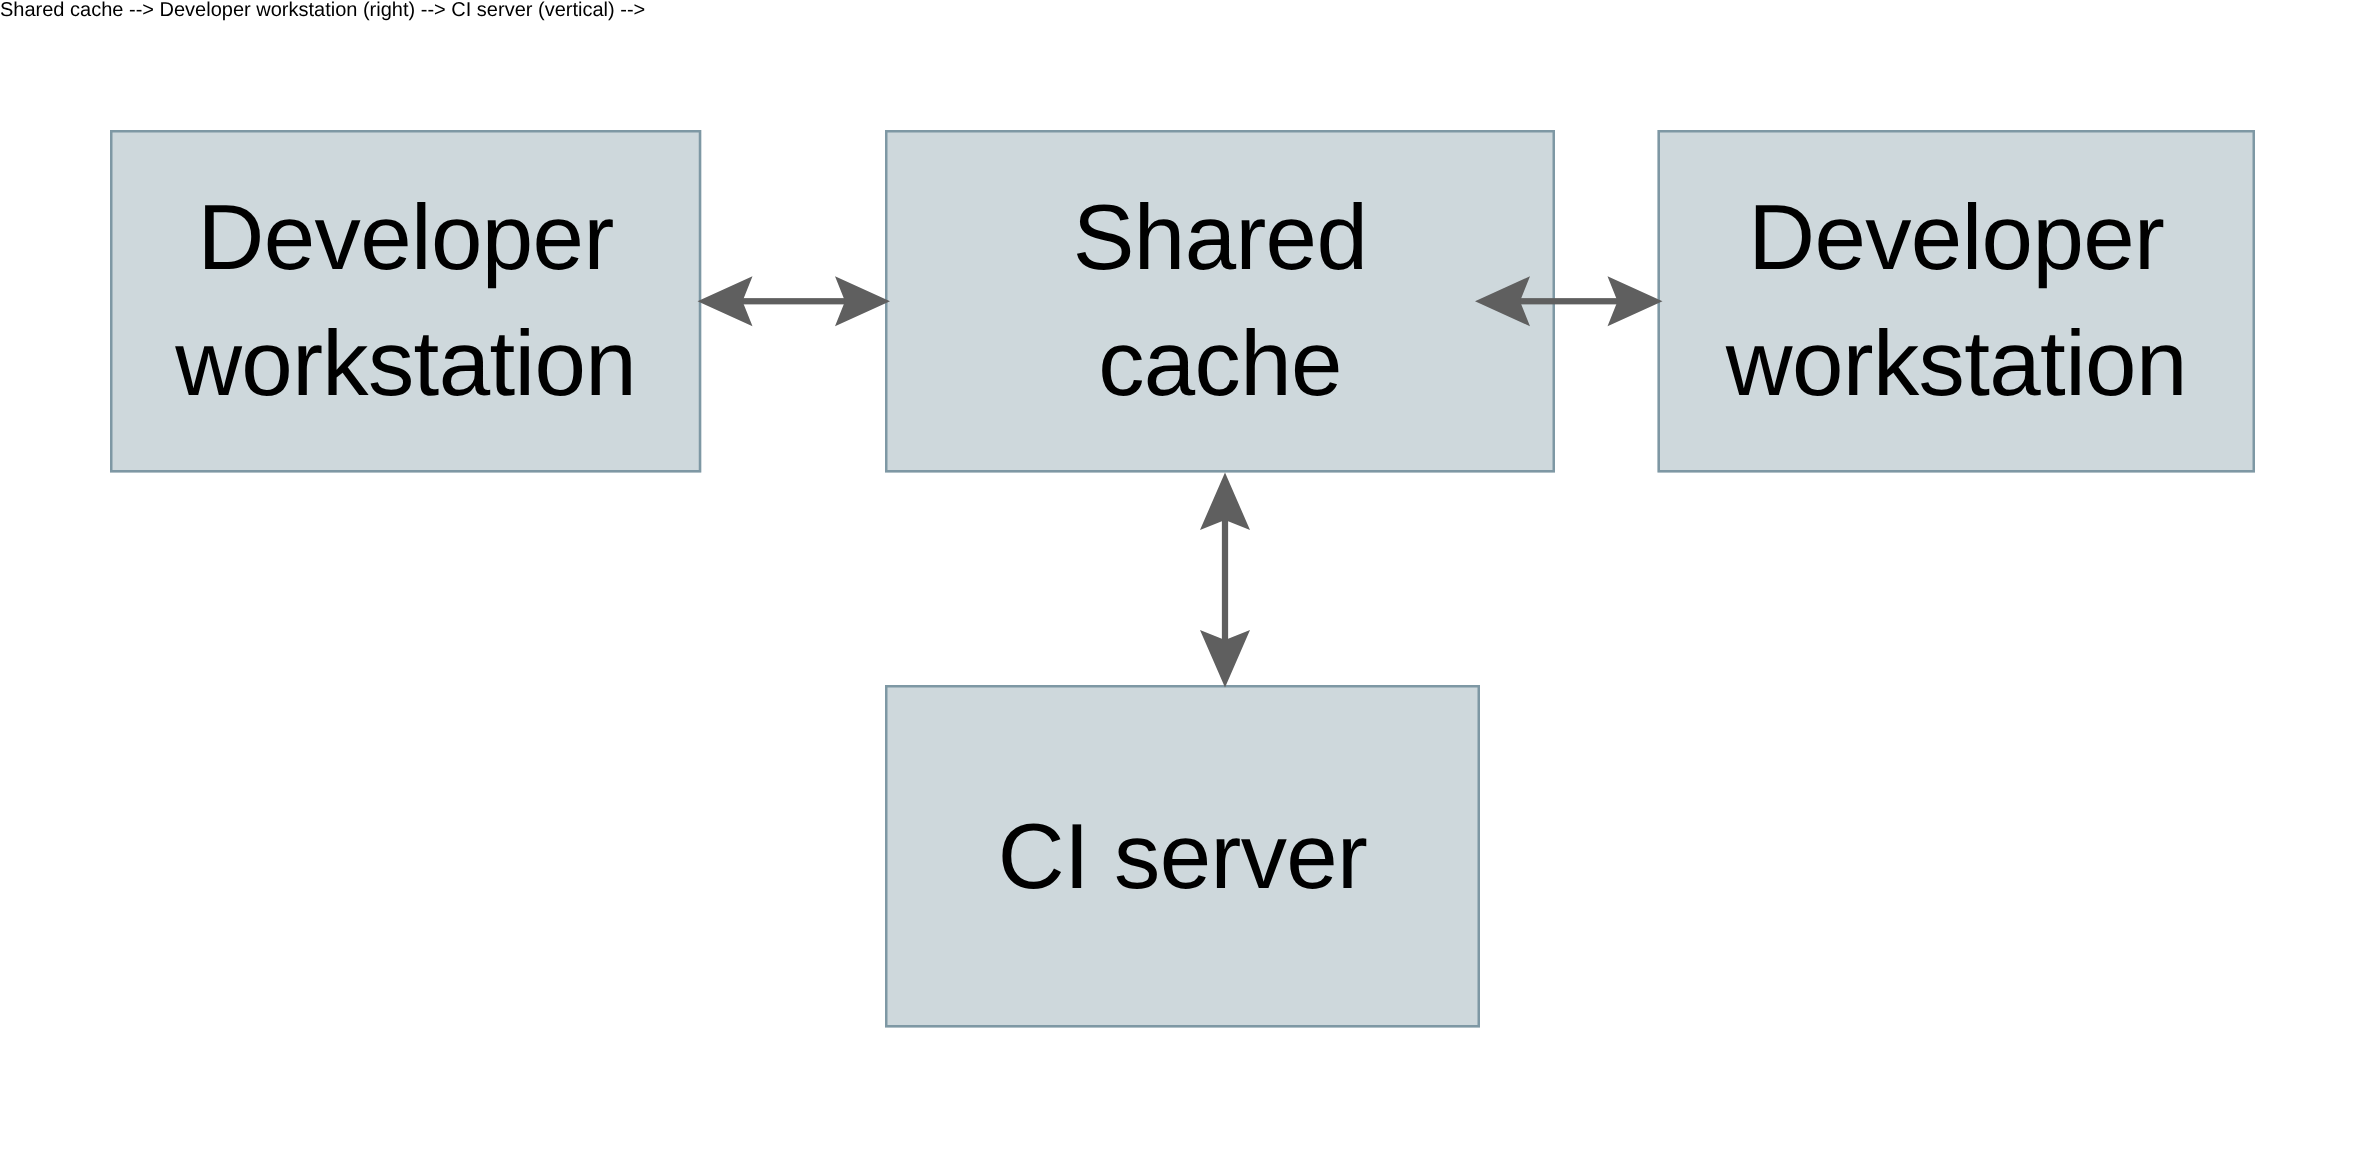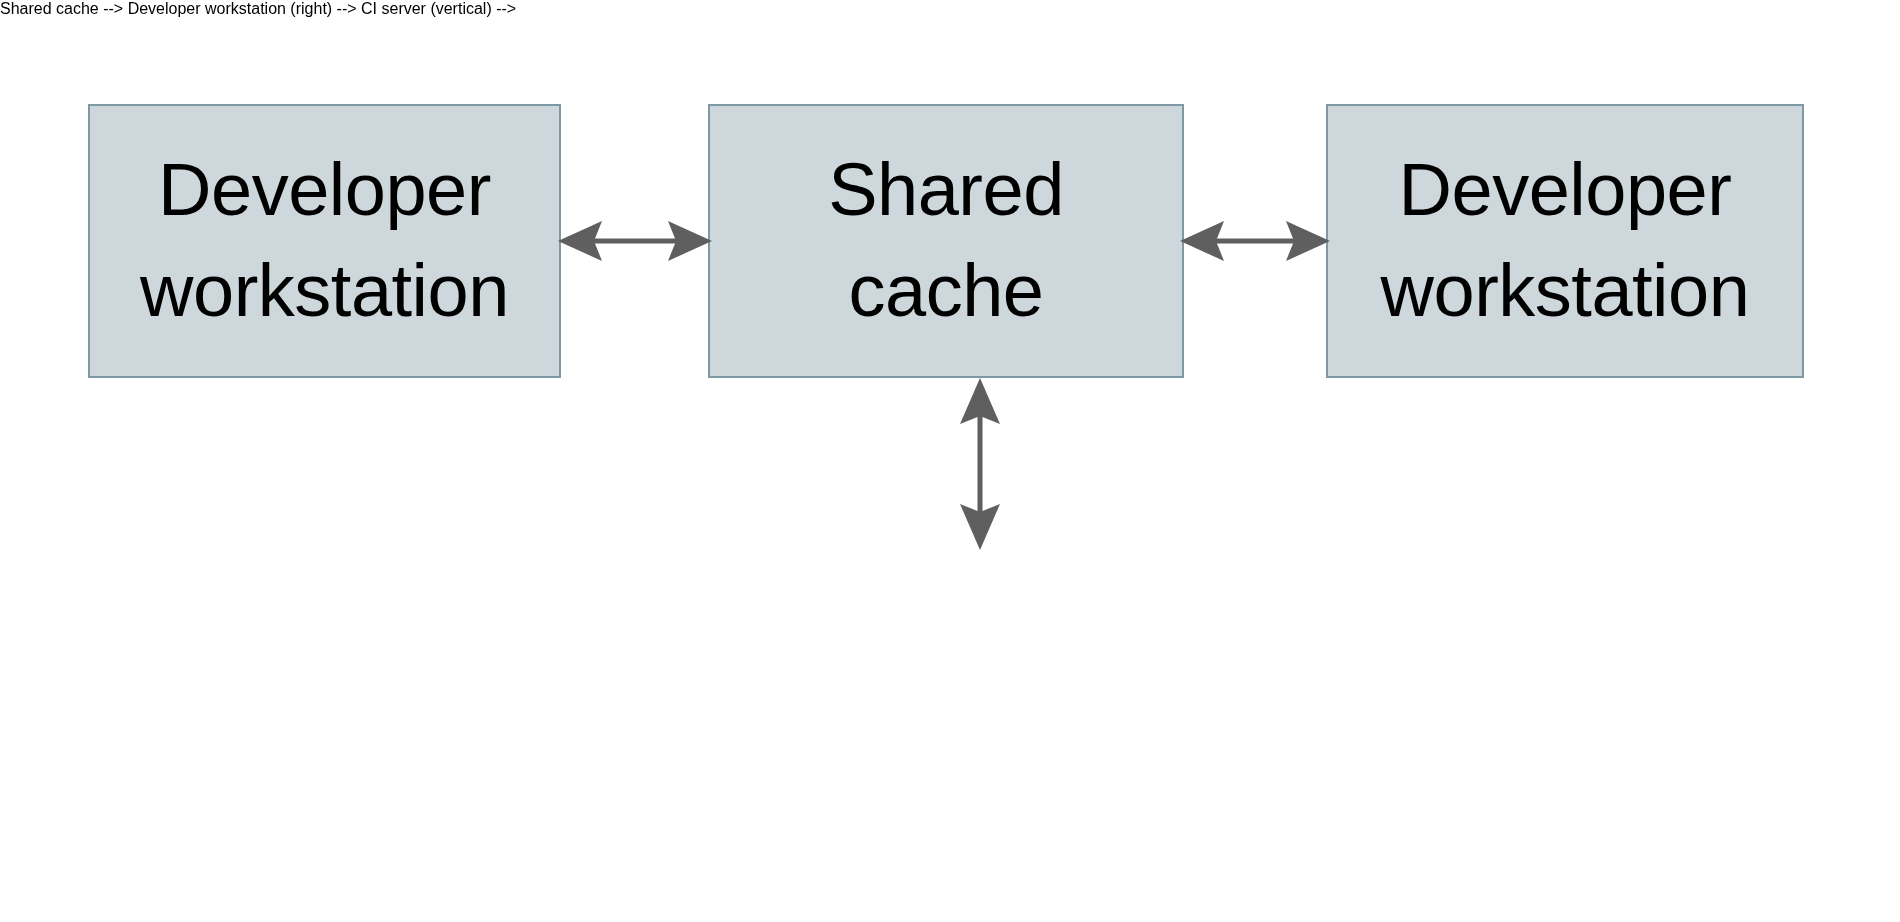--- a/index.html
+++ b/index.html
@@ -58,30 +58,33 @@
 <body>
 
 <div id="canvas" style="background: rgb(255, 255, 255);">
 
   
   <div class="node" id="node-dev-left" style="left: 88px; top: 104px; width: 473px; height: 274px; background: rgb(206, 216, 220); border-color: rgb(126, 152, 164);">
     <div class="node-label" style="color: rgb(0, 0, 0);">Developer
 workstation</div>
   </div>
 
-  <div class="node" id="node-cache" style="left: 708px; top: 104px; width: 476px; height: 274px; background: rgb(206, 216, 220); border-color: rgb(126, 152, 164);">
+  <div class="node" id="node-cache" style="left: 708px; top: 104px; width: 536px; height: 274px; background: rgb(206, 216, 220); border-color: rgb(126, 152, 164);">
     <div class="node-label" style="color: rgb(0, 0, 0);">Shared
 cache</div>
   </div>
 
   <div class="node" id="node-dev-right" style="left: 1326px; top: 104px; width: 478px; height: 274px; background: rgb(206, 216, 220); border-color: rgb(126, 152, 164);">
     <div class="node-label" style="color: rgb(0, 0, 0);">Developer
 workstation</div>
   </div>
 
+  <div class="node" id="node-ci" style="left: 708px; top: 548px; width: 476px; height: 274px; background: rgb(206, 216, 220); border-color: rgb(126, 152, 164);">
+    <div class="node-label" style="color: rgb(0, 0, 0);">CI server</div>
+  </div>
 
   
 
     Shared cache --&gt;
   <div class="edge" id="edge-left-cache">
     <svg width="158" height="72" viewBox="0 0 158 72" aria-hidden="true">
       <g fill="#5f5f5f" stroke="none">
 
         <rect x="30" y="32.5" width="98" height="5"></rect>
 

